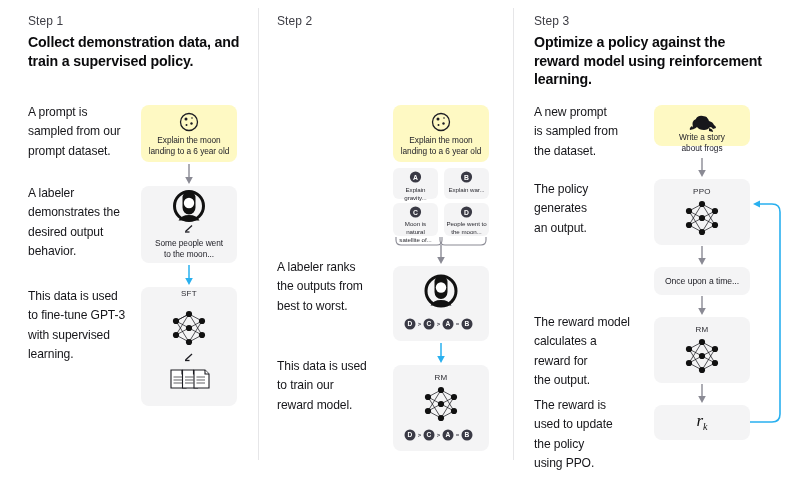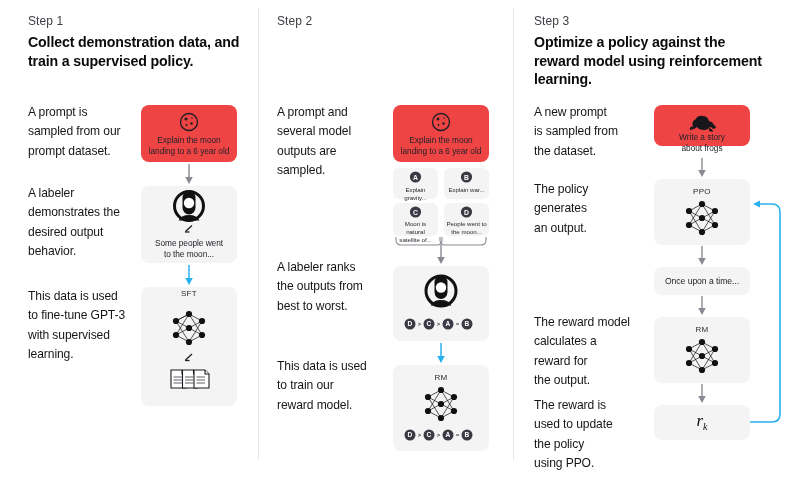--- a/index.html
+++ b/index.html
@@ -36,21 +36,21 @@
 
   .body-text {
     position: absolute; font-size: 12.1px; line-height: 19.4px;
     color: #16161a; letter-spacing: -.1px; white-space: pre-line;
   }
 
   
   .card {
     position: absolute; border-radius: 8px; background: #f4f4f5;
   }
-  .card.blue { background: #ef4444; }
+  .card.blue { background: #fef9c3; }
   .card-label {
     position: absolute; left: 0; right: 0; text-align: center;
     font-size: 8.3px; line-height: 11.2px; color: #23232a;
     letter-spacing: -.05px; white-space: pre-line;
   }
   .card-title {
     position: absolute; left: 0; right: 0; text-align: center;
     font-size: 8px; color: #2a2a31; letter-spacing: .3px;
   }
   .mini-card {
@@ -188,24 +188,20 @@
             <line x1="55.5" y1="93" x2="64" y2="93"></line>
           <line x1="55.5" y1="96" x2="64" y2="96"></line>
         </g>
       </svg>
     </div>
   </div>
 
   <div class="col c2">
     <div class="step-label" style="left:18px; top:14px;">Step 2</div>
 
-    <div class="body-text" style="left:18px; top:103px; width:110px;">A prompt and
-several model
-outputs are
-sampled.</div>
     <div class="body-text" style="left:18px; top:258px; width:118px;">A labeler ranks
 the outputs from
 best to worst.</div>
     <div class="body-text" style="left:18px; top:357px; width:118px;">This data is used
 to train our
 reward model.</div>
 
     <div class="card blue" style="left:134px; top:105px; width:96px; height:57px;">
       <svg class="svg-layer" width="96" height="57">
         <circle cx="48" cy="17" r="8.5" fill="none" stroke="#1c1c22" stroke-width="1.3"></circle>

